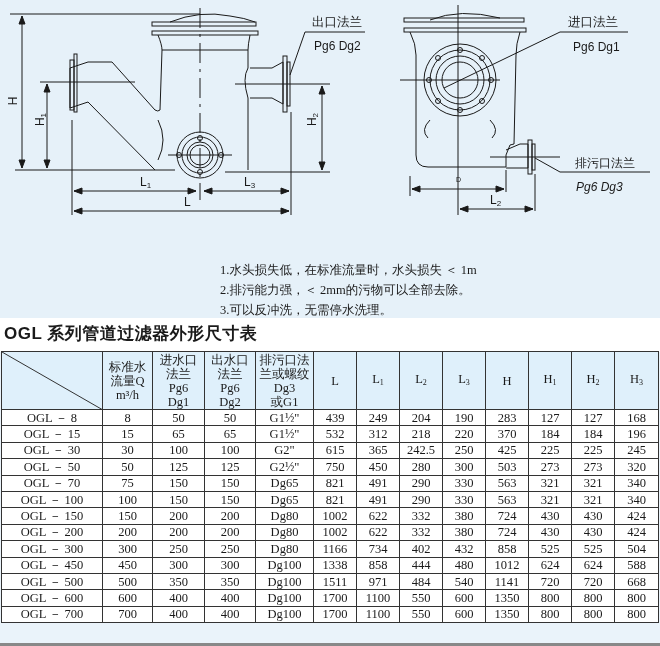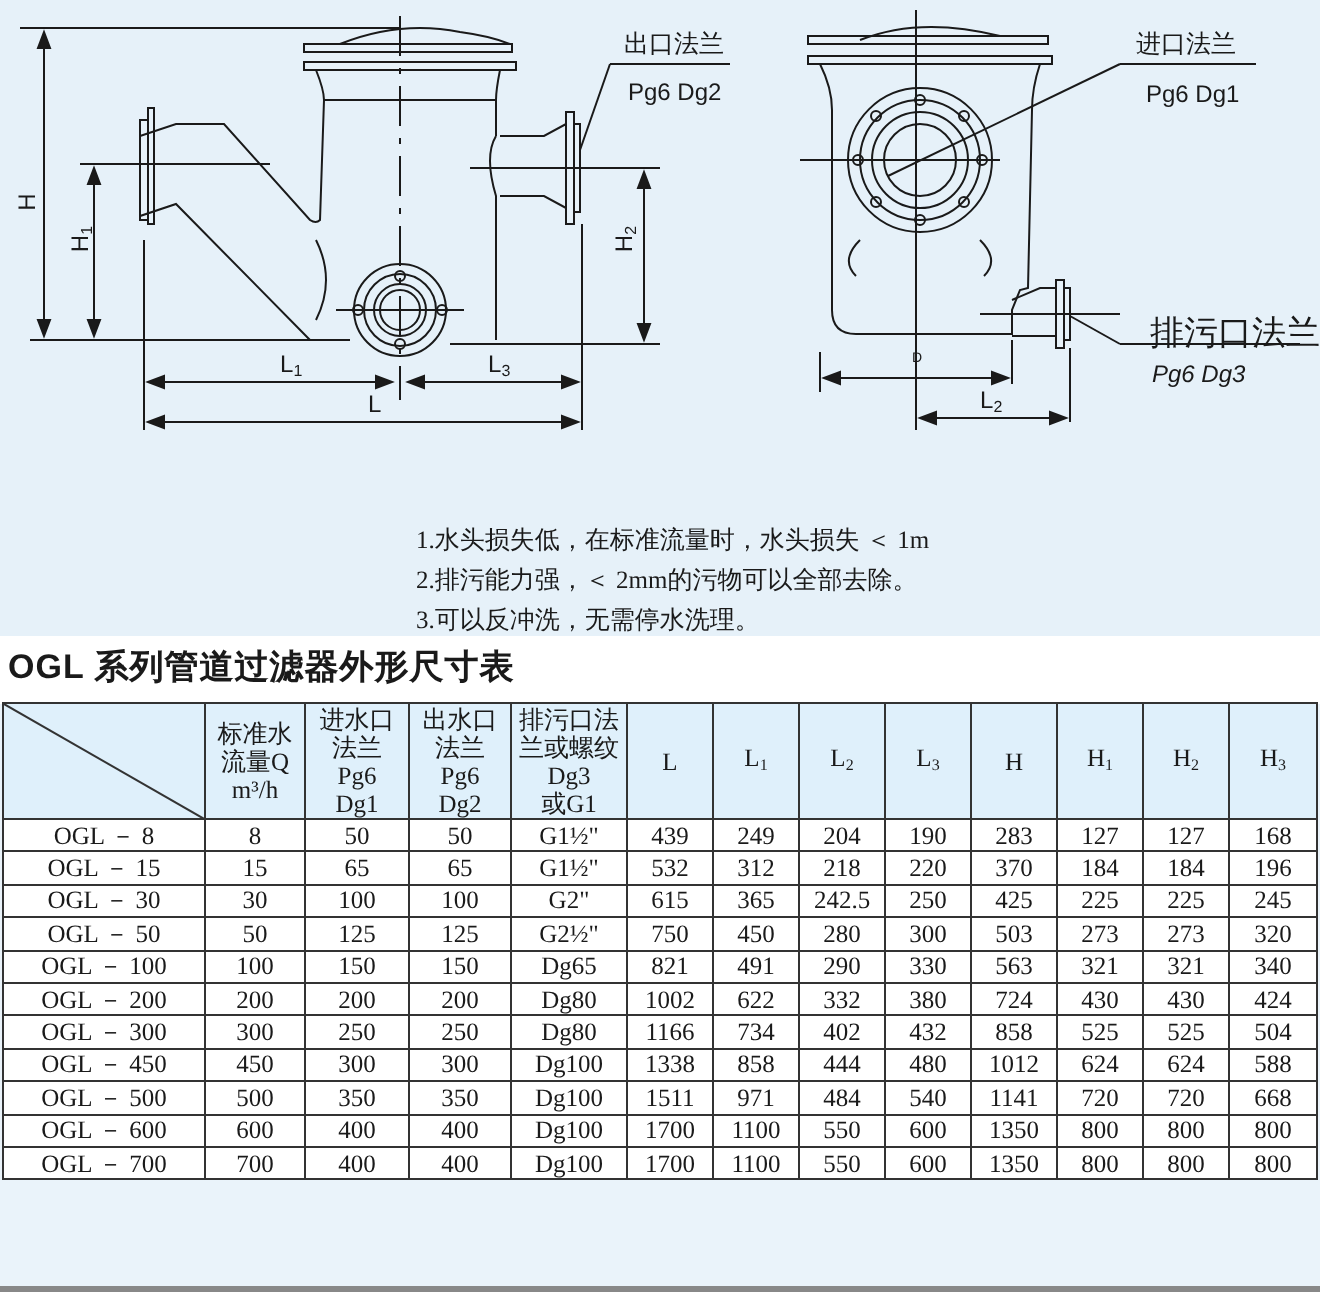--- a/index.html
+++ b/index.html
@@ -2,21 +2,21 @@
 <html><head>
 <meta charset="utf-8">
 <style>
   html, body { margin:0; padding:0; }
   body { width:660px; height:646px; background:#eaf3fa; position:relative; overflow:hidden;
          font-family:"Liberation Serif","DejaVu Serif",serif; color:#1a1a1a; }
   .drawing { position:absolute; left:0; top:0; width:660px; height:318px; background:#e6f1f9; }
   .drawing svg { position:absolute; left:0; top:0; }
   .lbl { position:absolute; font-family:"Liberation Sans","DejaVu Sans",sans-serif; font-size:12px; color:#1a1a1a; white-space:nowrap; }
   .notes { position:absolute; left:208px; top:260px; font-size:12.5px; line-height:20px; }
-  .notes div { white-space:nowrap; }
+  .notes div { white-space:nowrap;margin-left:12px; }
   .title-bar { position:absolute; left:0; top:318px; width:660px; height:34px; background:#ffffff; }
   .title { position:absolute; left:4px; top:322px; font-family:Liberation Sans, sans-serif;
            font-size:17px; font-weight:bold; letter-spacing:0.5px; white-space:nowrap; }
   .table-wrap { position:absolute; left:1px; top:351px; width:657px; height:224px; background:#f0abfc; }
   table { border-collapse:collapse; width:657px; table-layout:fixed; }
   th, td { border:1px solid #333; text-align:center; padding:0; font-size:12.5px; }
   th { background:#dff0fb; font-weight:normal; line-height:14px; height:57px; vertical-align:middle; }
   td { height:15.4px; line-height:14px; background:#fff; }
   th.diag { position:relative; background:#dff0fb; }
   th.diag svg { position:absolute; left:0; top:0; }
@@ -134,21 +134,21 @@
   <span class="lbl" style="left:34px;top:112px;transform:rotate(-90deg);"><span>H</span><sub>1</sub></span>
   <span class="lbl" style="left:306px;top:112px;transform:rotate(-90deg);"><span>H</span><sub>2</sub></span>
   <span class="lbl" style="left:140px;top:175px;"><span>L</span><sub>1</sub></span>
   <span class="lbl" style="left:244px;top:175px;"><span>L</span><sub>3</sub></span>
   <span class="lbl" style="left:184px;top:195px;">L</span>
   <span class="lbl" style="left:312px;top:14px;font-size:12.5px;">出口法兰</span>
   <span class="lbl" style="left:314px;top:39px;">Pg6 Dg2</span>
 
   <span class="lbl" style="left:568px;top:14px;font-size:12.5px;">进口法兰</span>
   <span class="lbl" style="left:573px;top:40px;">Pg6 Dg1</span>
-  <span class="lbl" style="left:575px;top:155px;font-size:17px;">排污口法兰</span>
+  <span class="lbl" style="left:575px;top:155px;font-size:12px;">排污口法兰</span>
   <span class="lbl" style="left:576px;top:180px;font-style:italic;">Pg6 Dg3</span>
   <span class="lbl" style="left:456px;top:176px;font-size:7px;">D</span>
   <span class="lbl" style="left:490px;top:193px;"><span>L</span><sub>2</sub></span>
 
   <div class="notes">
     <div>1.水头损失低，在标准流量时，水头损失 ＜ 1m</div>
     <div>2.排污能力强，＜ 2mm的污物可以全部去除。</div>
     <div>3.可以反冲洗，无需停水洗理。</div>
   </div>
 </div>
@@ -268,35 +268,65 @@
           <td>750</td>
           <td>450</td>
           <td>280</td>
           <td>300</td>
           <td>503</td>
           <td>273</td>
           <td>273</td>
           <td>320</td>
         </tr>
         <tr>
+          <td>OGL － 70</td>
+          <td>75</td>
+          <td>150</td>
+          <td>150</td>
+          <td>Dg65</td>
+          <td>821</td>
+          <td>491</td>
+          <td>290</td>
+          <td>330</td>
+          <td>563</td>
+          <td>321</td>
+          <td>321</td>
+          <td>340</td>
+        </tr>
+        <tr>
           <td>OGL － 100</td>
           <td>100</td>
           <td>150</td>
           <td>150</td>
           <td>Dg65</td>
           <td>821</td>
           <td>491</td>
           <td>290</td>
           <td>330</td>
           <td>563</td>
           <td>321</td>
           <td>321</td>
           <td>340</td>
         </tr>
         <tr>
+          <td>OGL － 150</td>
+          <td>150</td>
+          <td>200</td>
+          <td>200</td>
+          <td>Dg80</td>
+          <td>1002</td>
+          <td>622</td>
+          <td>332</td>
+          <td>380</td>
+          <td>724</td>
+          <td>430</td>
+          <td>430</td>
+          <td>424</td>
+        </tr>
+        <tr>
           <td>OGL － 200</td>
           <td>200</td>
           <td>200</td>
           <td>200</td>
           <td>Dg80</td>
           <td>1002</td>
           <td>622</td>
           <td>332</td>
           <td>380</td>
           <td>724</td>

